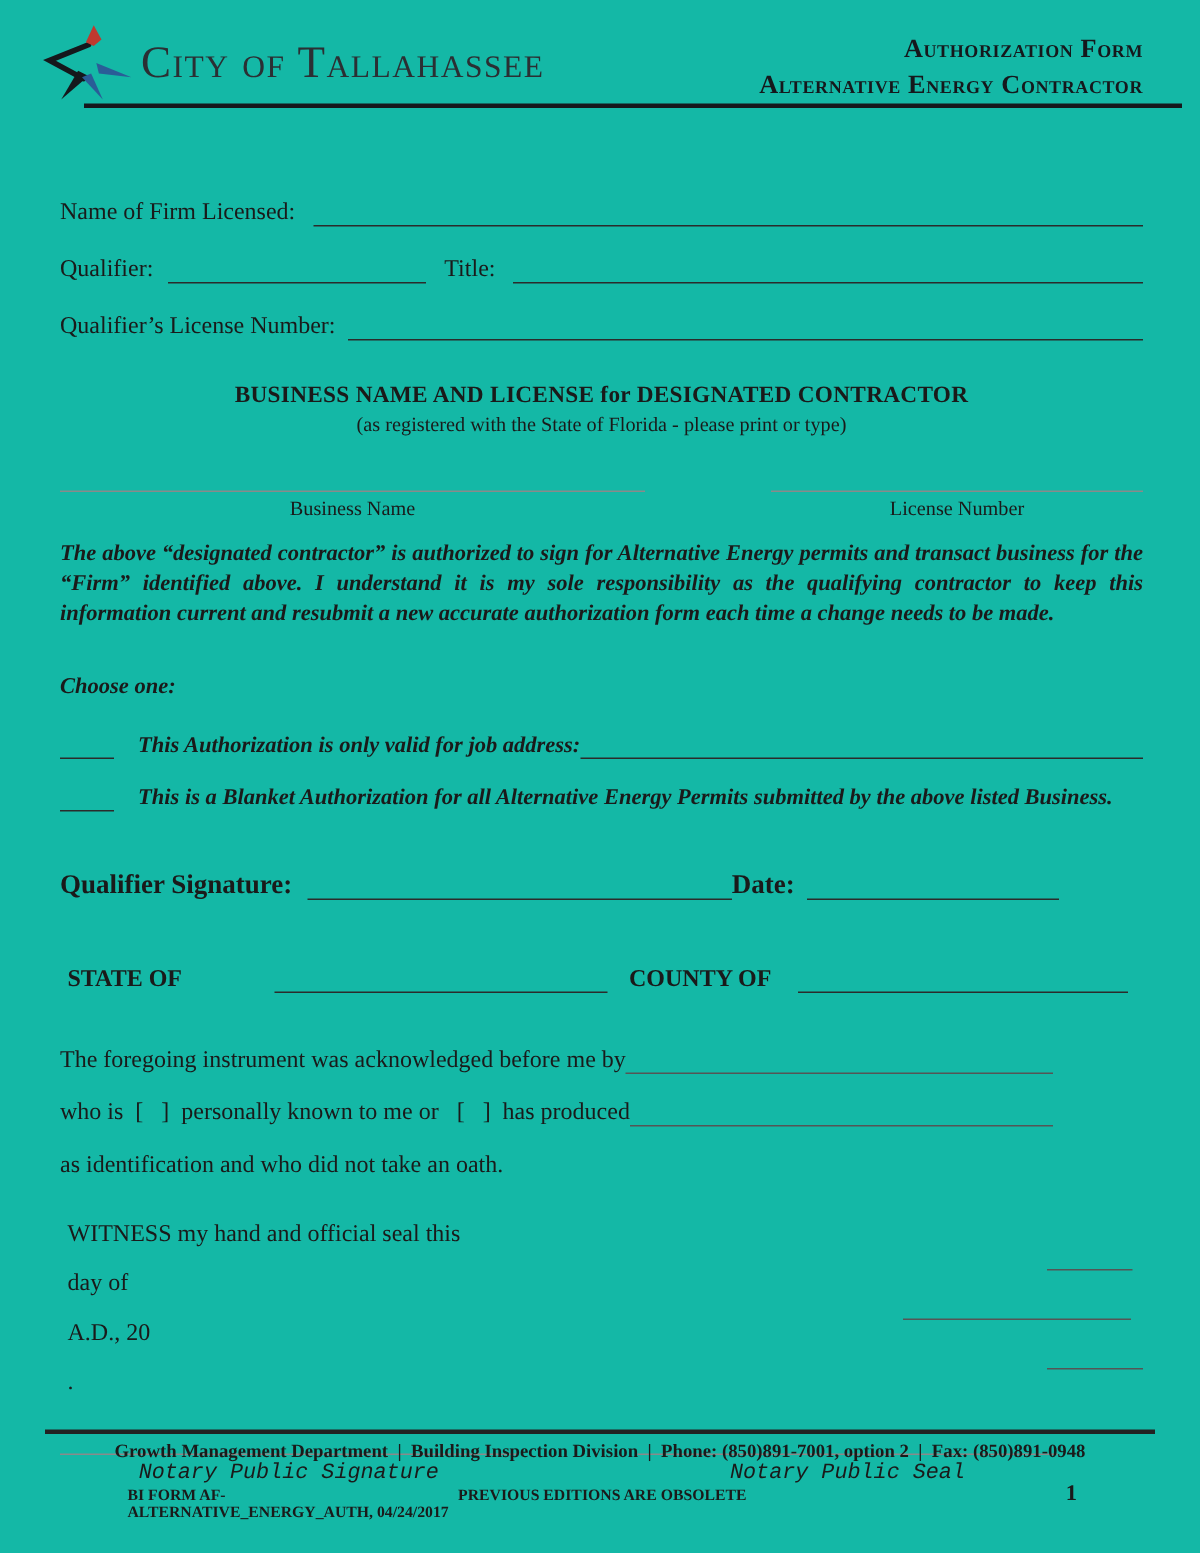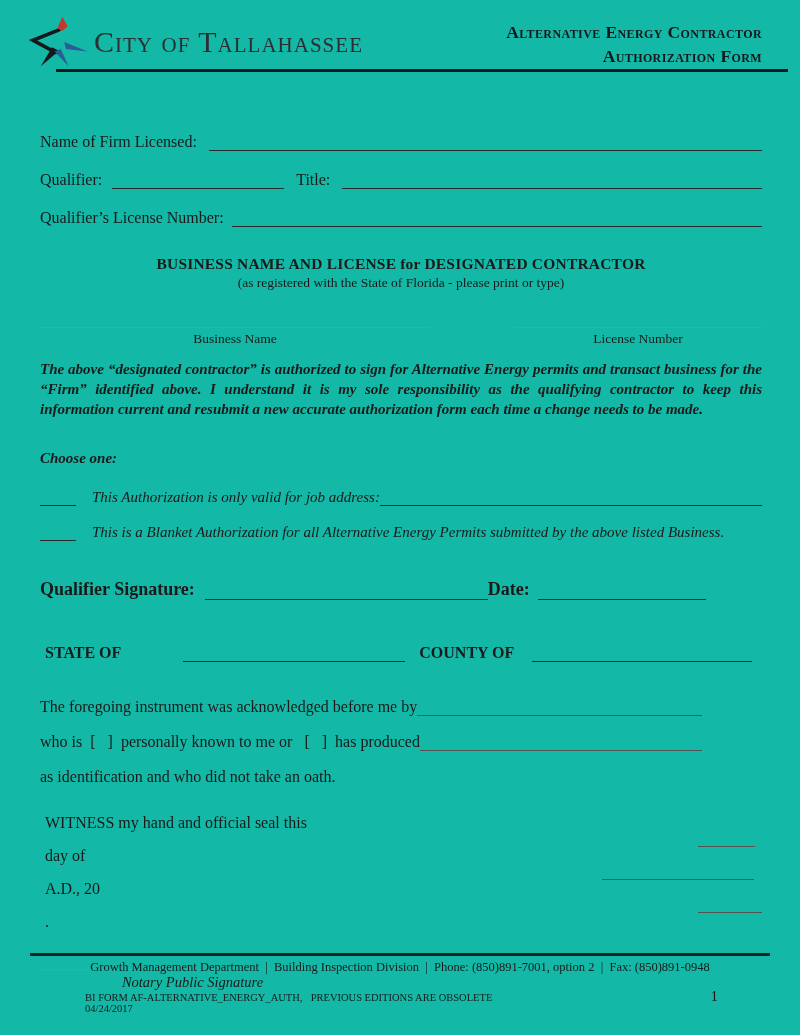--- a/index.html
+++ b/index.html
@@ -48,21 +48,21 @@
   .bn-col { width:390px; } .ln-col { width:248px; }
   .u-line  { border-bottom:1px solid #8a8a8a; height:12px; }
   .u-label { text-align:center; font-size:13.5px; margin-top:3px; }
   
   .statement {
     margin-top:12px; font-weight:bold; font-style:italic;
     font-size:15px; line-height:1.34; text-align:justify;
   }
   
   .choose-lbl { margin-top:30px; font-weight:bold; font-style:italic; font-size:15px; }
-  .opt { font-weight:normal; font-style:italic; font-size:15px; }
+  .opt { font-weight:bold; font-style:italic; font-size:15px; }
   .r-opt1 { margin-top:22px; } .r-opt2 { margin-top:18px; }
   .opt-line { width:36px; border-bottom-width:1.5px; margin-right:16px; }
   
   .r-sig { margin-top:38px; font-weight:bold; font-size:18px;align-items:center; }
   .sig-fill  { width:283px; margin-left:10px; }
   .date-fill { width:168px; margin-left:8px; }
   
   .r-state { margin-top:44px; font-weight:bold; font-size:16px; padding-left:5px; }
   .state-fill  { width:222px; margin-left:62px; }
   .county-lbl  { margin-left:14px; }
@@ -70,25 +70,25 @@
   
   .r-ack1 { margin-top:36px; } .r-ack2 { margin-top:17px; } .r-ack3 { margin-top:17px; }
   .ack-fill { flex:1; margin-right:60px; border-bottom-color:#555; }
   .ck { white-space:pre; }
   
   .r-witness { margin-top:28px; padding-left:5px;flex-direction:column; }
   .w-day { width:57px; margin:0 7px; border-bottom-color:#555; }
   .w-month { width:152px; margin:0 8px 0 7px; border-bottom-color:#555; }
   .w-year { width:64px; border-bottom-color:#555; }
   
-  .notary-row { margin-top:26px; display:flex; }
+  .notary-row { margin-top:26px; display:flex;font-family:Liberation Mono, monospace; }
   .np-sig { width:305px; } .np-seal { width:280px; margin-left:80px; }
   .np-label { text-align:center; font-style:italic; font-size:14.5px; margin-top:4px; }
   
-  .footer { position:absolute; left:30px; right:30px; top:953px; }
+  .footer { position:absolute; left:30px; right:30px; top:953px;font-weight:bold; }
   .footer-rule { height:3px; background:#222; }
   .f-line { text-align:center; font-size:12.5px; line-height:1.25; margin-top:4px; }
   .bottom-row { display:flex; align-items:baseline; margin-top:12px; font-size:10.5px; }
   .b-left  { flex:1; padding-left:55px; }
   .b-center{ text-align:center; }
   .b-right { flex:1; text-align:right; padding-right:52px; font-size:15px; }
 </style>
 </head>
 <body>
 
@@ -99,22 +99,22 @@
       <svg viewBox="0 0 72 60" aria-hidden="true">
         <path d="M36 16 L6 28 L32 42" fill="none" stroke="#15181c" stroke-width="4.2" stroke-linecap="round"></path>
         <polygon points="34,14 40,1 46,12 40,17" fill="#c0392f"></polygon>
         <polygon points="28,36 15,58 36,40" fill="#15181c"></polygon>
         <polygon points="42,30 69,41 44,38" fill="#2a5d97"></polygon>
         <polygon points="38,38 47,58 31,41" fill="#2a5d97"></polygon>
       </svg>
       <span class="logo-text">City of Tallahassee</span>
     </div>
     <div class="form-title">
+      <div>Authorization Form</div>
       <div>Alternative Energy Contractor</div>
-      <div>Authorization Form</div>
     </div>
   </div>
   <div class="header-rule"></div>
 
   <div class="row r-firm">
     <span class="lbl">Name of Firm Licensed:</span>
     <span class="fill grow gap12"></span>
   </div>
 
   <div class="row r-qual">
@@ -198,20 +198,24 @@
     <span class="lbl">A.D., 20</span>
     <span class="fill w-year"></span>
     <span class="lbl">.</span>
   </div>
 
   <div class="notary-row">
     <div class="np-sig">
       <div class="u-line"></div>
       <div class="np-label">Notary Public Signature</div>
     </div>
+    <div class="np-seal">
+      <div class="u-line"></div>
+      <div class="np-label">Notary Public Seal</div>
+    </div>
   </div>
 
   <div class="footer">
     <div class="footer-rule"></div>
     <div class="f-line">Growth Management Department &nbsp;|&nbsp; Building Inspection Division &nbsp;|&nbsp; Phone: (850)891-7001, option 2 &nbsp;|&nbsp; Fax: (850)891-0948</div>
     <div class="bottom-row">
       <div class="b-left">BI FORM AF-ALTERNATIVE_ENERGY_AUTH, 04/24/2017</div>
       <div class="b-center">PREVIOUS EDITIONS ARE OBSOLETE</div>
       <div class="b-right">1</div>
     </div>

